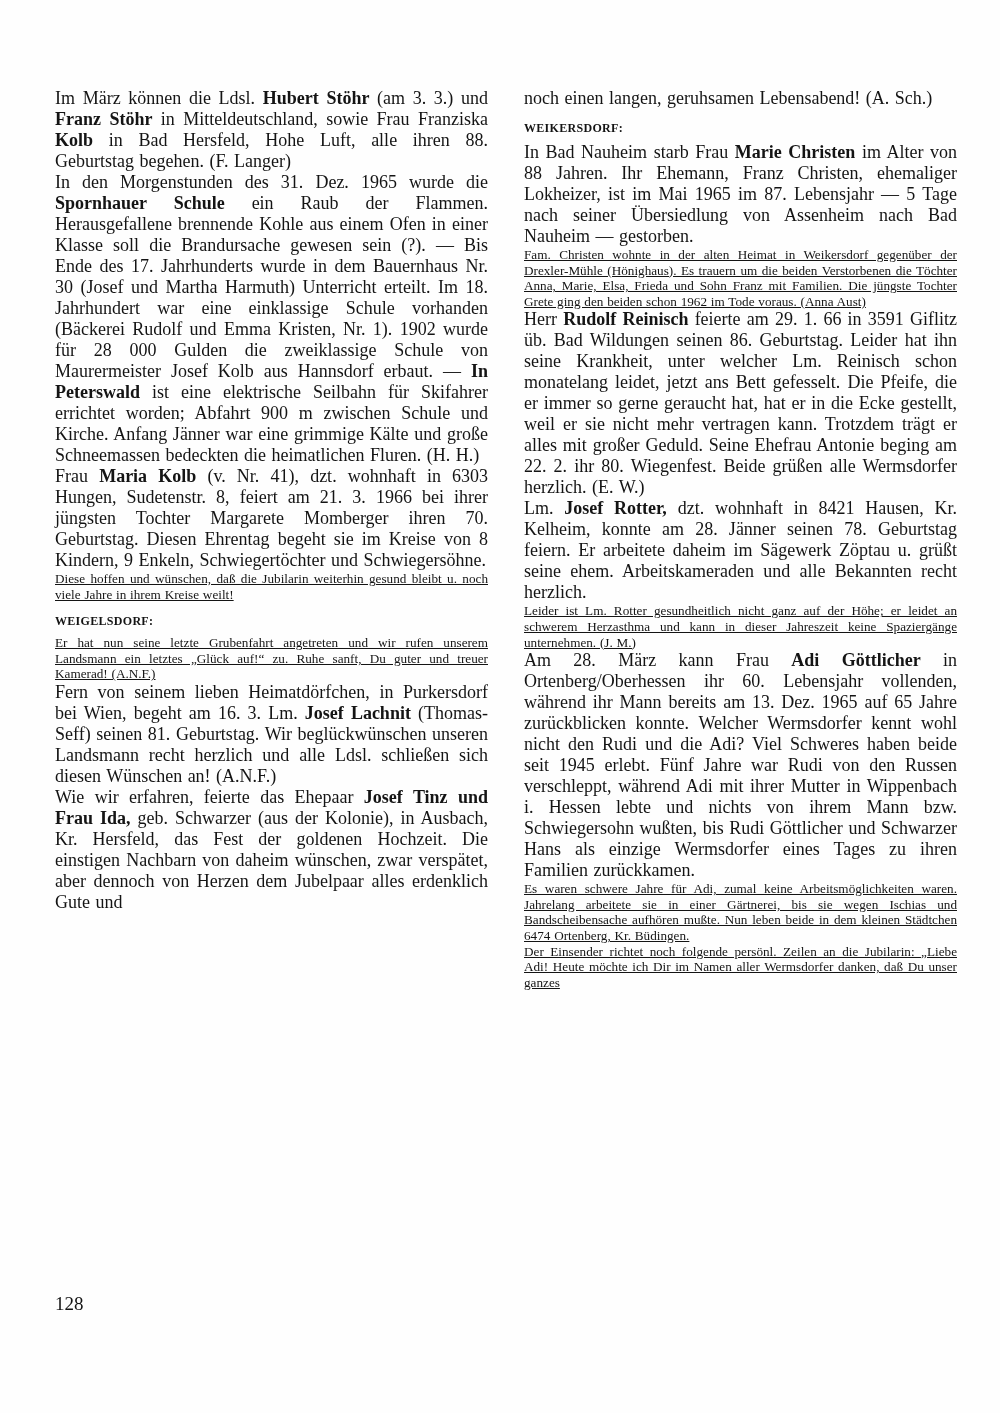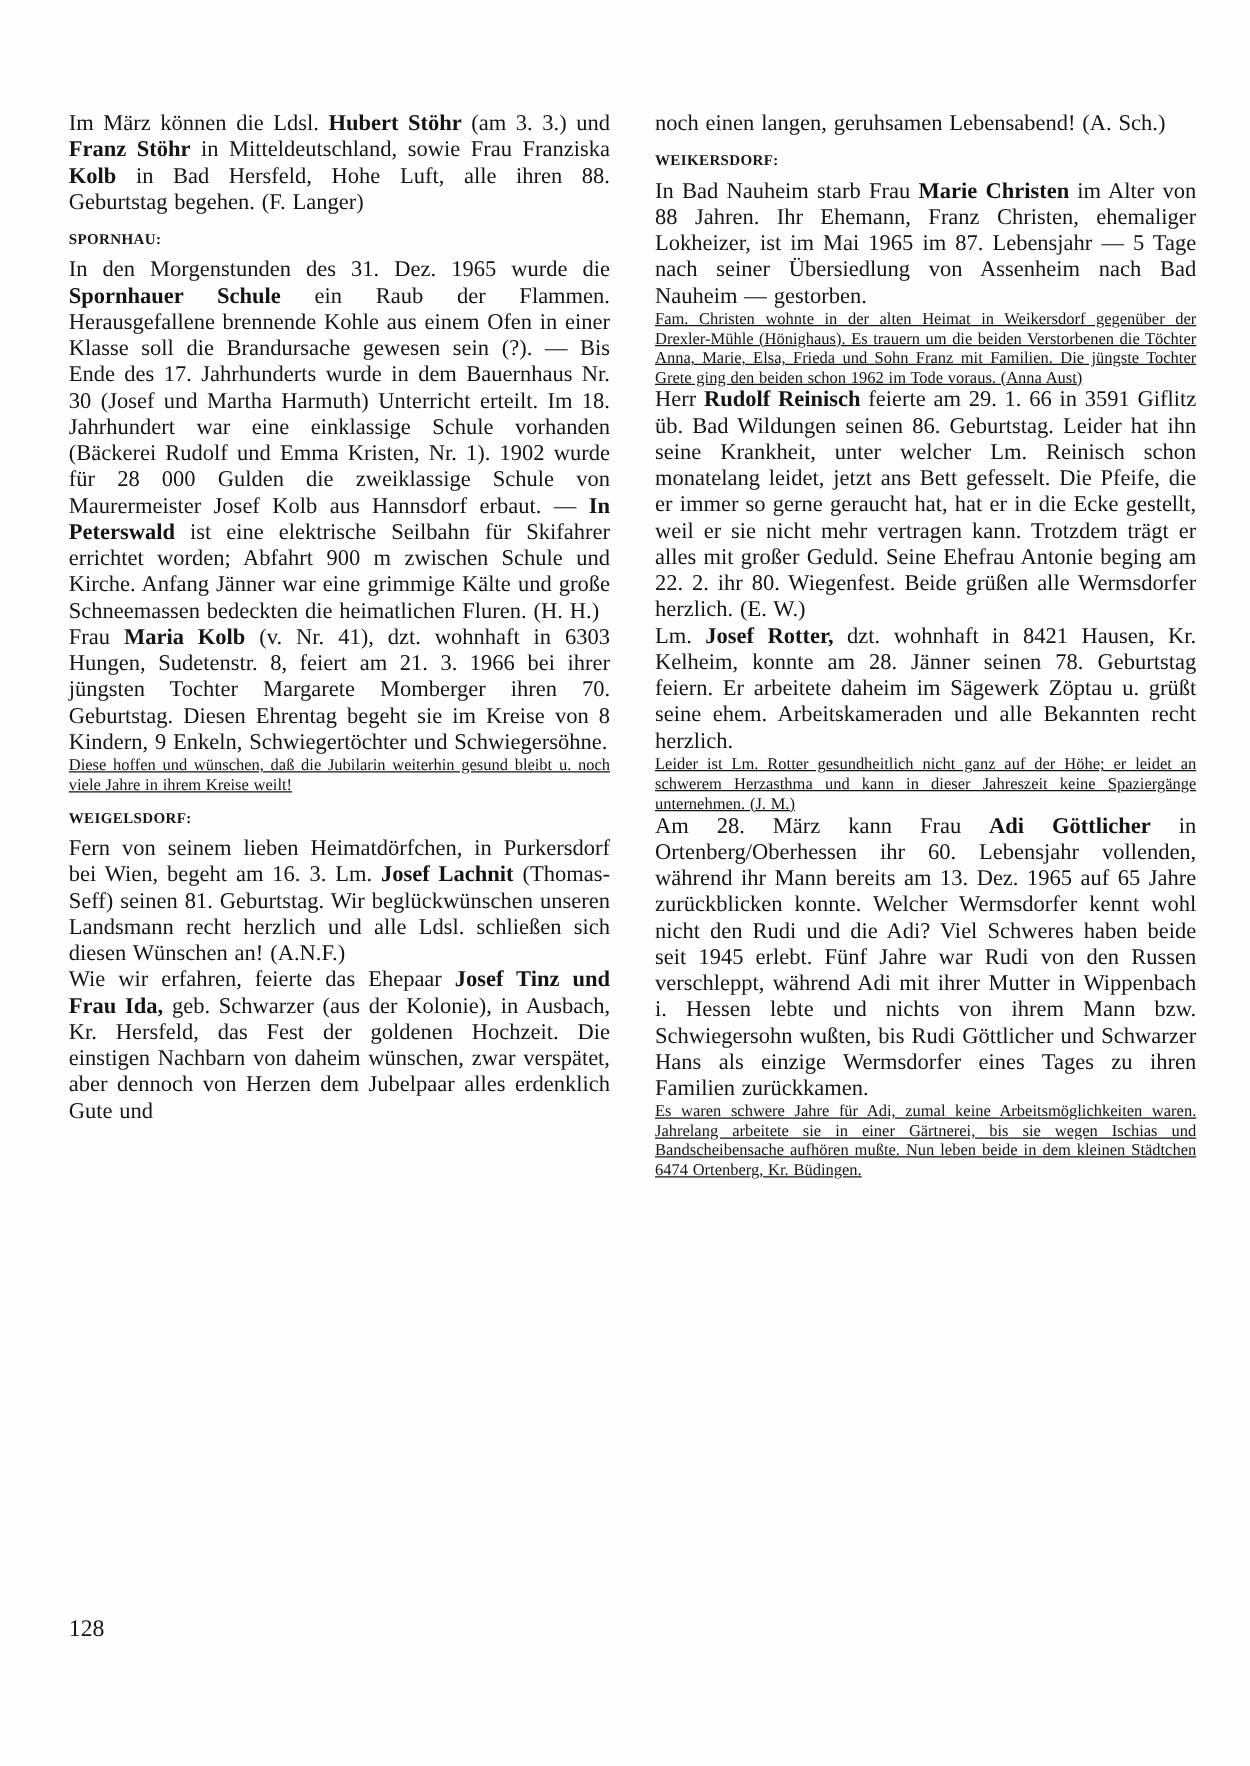--- a/index.html
+++ b/index.html
@@ -62,34 +62,35 @@
     font-weight: normal;
   }
 </style>
 </head>
 <body>
 
 <div class="page">
   <div class="columns">
     <div class="column">
         <p class="body"><span class="">Im März können die Ldsl. </span><span class="bold">Hubert Stöhr</span><span class=""> (am 3. 3.) und </span><span class="bold">Franz Stöhr</span><span class=""> in Mitteldeutschland, sowie Frau Franziska </span><span class="bold">Kolb</span><span class=""> in Bad Hersfeld, Hohe Luft, alle ihren 88. Geburtstag begehen. (F. Langer)</span></p>
-        <h2 class="heading">SPORNHAU:</h2>
         <p class="body"><span class="">In den Morgenstunden des 31. Dez. 1965 wurde die </span><span class="bold">Spornhauer Schule</span><span class=""> ein Raub der Flammen. Herausgefallene brennende Kohle aus einem Ofen in einer Klasse soll die Brandursache gewesen sein (?). — Bis Ende des 17. Jahrhunderts wurde in dem Bauernhaus Nr. 30 (Josef und Martha Harmuth) Unterricht erteilt. Im 18. Jahrhundert war eine einklassige Schule vorhanden (Bäckerei Rudolf und Emma Kristen, Nr. 1). 1902 wurde für 28 000 Gulden die zweiklassige Schule von Maurermeister Josef Kolb aus Hannsdorf erbaut. — </span><span class="bold">In Peterswald</span><span class=""> ist eine elektrische Seilbahn für Skifahrer errichtet worden; Abfahrt 900 m zwischen Schule und Kirche. Anfang Jänner war eine grimmige Kälte und große Schneemassen bedeckten die heimatlichen Fluren. (H. H.)</span></p>
         <p class="body"><span class="">Frau </span><span class="bold">Maria Kolb</span><span class=""> (v. Nr. 41), dzt. wohnhaft in 6303 Hungen, Sudetenstr. 8, feiert am 21. 3. 1966 bei ihrer jüngsten Tochter Margarete Momberger ihren 70. Geburtstag. Diesen Ehrentag begeht sie im Kreise von 8 Kindern, 9 Enkeln, Schwiegertöchter und Schwiegersöhne.</span></p>
         <p class="small"><span class="">Diese hoffen und wünschen, daß die Jubilarin weiterhin gesund bleibt u. noch viele Jahre in ihrem Kreise weilt!</span></p>
         <h2 class="heading">WEIGELSDORF:</h2>
+        <p class="small"><span class="">Er hat nun seine letzte Grubenfahrt angetreten und wir rufen unserem Landsmann ein letztes „Glück auf!“ zu. Ruhe sanft, Du guter und treuer Kamerad! (A.N.F.)</span></p>
         <p class="body"><span class="">Fern von seinem lieben Heimatdörfchen, in Purkersdorf bei Wien, begeht am 16. 3. Lm. </span><span class="bold">Josef Lachnit</span><span class=""> (Thomas-Seff) seinen 81. Geburtstag. Wir beglückwünschen unseren Landsmann recht herzlich und alle Ldsl. schließen sich diesen Wünschen an! (A.N.F.)</span></p>
         <p class="body"><span class="">Wie wir erfahren, feierte das Ehepaar </span><span class="bold">Josef Tinz und Frau Ida,</span><span class=""> geb. Schwarzer (aus der Kolonie), in Ausbach, Kr. Hersfeld, das Fest der goldenen Hochzeit. Die einstigen Nachbarn von daheim wünschen, zwar verspätet, aber dennoch von Herzen dem Jubelpaar alles erdenklich Gute und</span></p>
       </div>
     <div class="column">
         <p class="body"><span class="">noch einen langen, geruhsamen Lebensabend! (A. Sch.)</span></p>
         <h2 class="heading">WEIKERSDORF:</h2>
         <p class="body"><span class="">In Bad Nauheim starb Frau </span><span class="bold">Marie Christen</span><span class=""> im Alter von 88 Jahren. Ihr Ehemann, Franz Christen, ehemaliger Lokheizer, ist im Mai 1965 im 87. Lebensjahr — 5 Tage nach seiner Übersiedlung von Assenheim nach Bad Nauheim — gestorben.</span></p>
         <p class="small"><span class="">Fam. Christen wohnte in der alten Heimat in Weikersdorf gegenüber der Drexler-Mühle (Hönighaus). Es trauern um die beiden Verstorbenen die Töchter Anna, Marie, Elsa, Frieda und Sohn Franz mit Familien. Die jüngste Tochter Grete ging den beiden schon 1962 im Tode voraus. (Anna Aust)</span></p>
         <p class="body"><span class="">Herr </span><span class="bold">Rudolf Reinisch</span><span class=""> feierte am 29. 1. 66 in 3591 Giflitz üb. Bad Wildungen seinen 86. Geburtstag. Leider hat ihn seine Krankheit, unter welcher Lm. Reinisch schon monatelang leidet, jetzt ans Bett gefesselt. Die Pfeife, die er immer so gerne geraucht hat, hat er in die Ecke gestellt, weil er sie nicht mehr vertragen kann. Trotzdem trägt er alles mit großer Geduld. Seine Ehefrau Antonie beging am 22. 2. ihr 80. Wiegenfest. Beide grüßen alle Wermsdorfer herzlich. (E. W.)</span></p>
         <p class="body"><span class="">Lm. </span><span class="bold">Josef Rotter,</span><span class=""> dzt. wohnhaft in 8421 Hausen, Kr. Kelheim, konnte am 28. Jänner seinen 78. Geburtstag feiern. Er arbeitete daheim im Sägewerk Zöptau u. grüßt seine ehem. Arbeitskameraden und alle Bekannten recht herzlich.</span></p>
         <p class="small"><span class="">Leider ist Lm. Rotter gesundheitlich nicht ganz auf der Höhe; er leidet an schwerem Herzasthma und kann in dieser Jahreszeit keine Spaziergänge unternehmen. (J. M.)</span></p>
         <p class="body"><span class="">Am 28. März kann Frau </span><span class="bold">Adi Göttlicher</span><span class=""> in Ortenberg/Oberhessen ihr 60. Lebensjahr vollenden, während ihr Mann bereits am 13. Dez. 1965 auf 65 Jahre zurückblicken konnte. Welcher Wermsdorfer kennt wohl nicht den Rudi und die Adi? Viel Schweres haben beide seit 1945 erlebt. Fünf Jahre war Rudi von den Russen verschleppt, während Adi mit ihrer Mutter in Wippenbach i. Hessen lebte und nichts von ihrem Mann bzw. Schwiegersohn wußten, bis Rudi Göttlicher und Schwarzer Hans als einzige Wermsdorfer eines Tages zu ihren Familien zurückkamen.</span></p>
         <p class="small"><span class="">Es waren schwere Jahre für Adi, zumal keine Arbeitsmöglichkeiten waren. Jahrelang arbeitete sie in einer Gärtnerei, bis sie wegen Ischias und Bandscheibensache aufhören mußte. Nun leben beide in dem kleinen Städtchen 6474 Ortenberg, Kr. Büdingen.</span></p>
+        <p class="small"><span class="">Der Einsender richtet noch folgende persönl. Zeilen an die Jubilarin: „Liebe Adi! Heute möchte ich Dir im Namen aller Wermsdorfer danken, daß Du unser ganzes</span></p>
       </div>
   </div>
   <div class="page-number">128</div>
 </div>
 
 </body></html>

